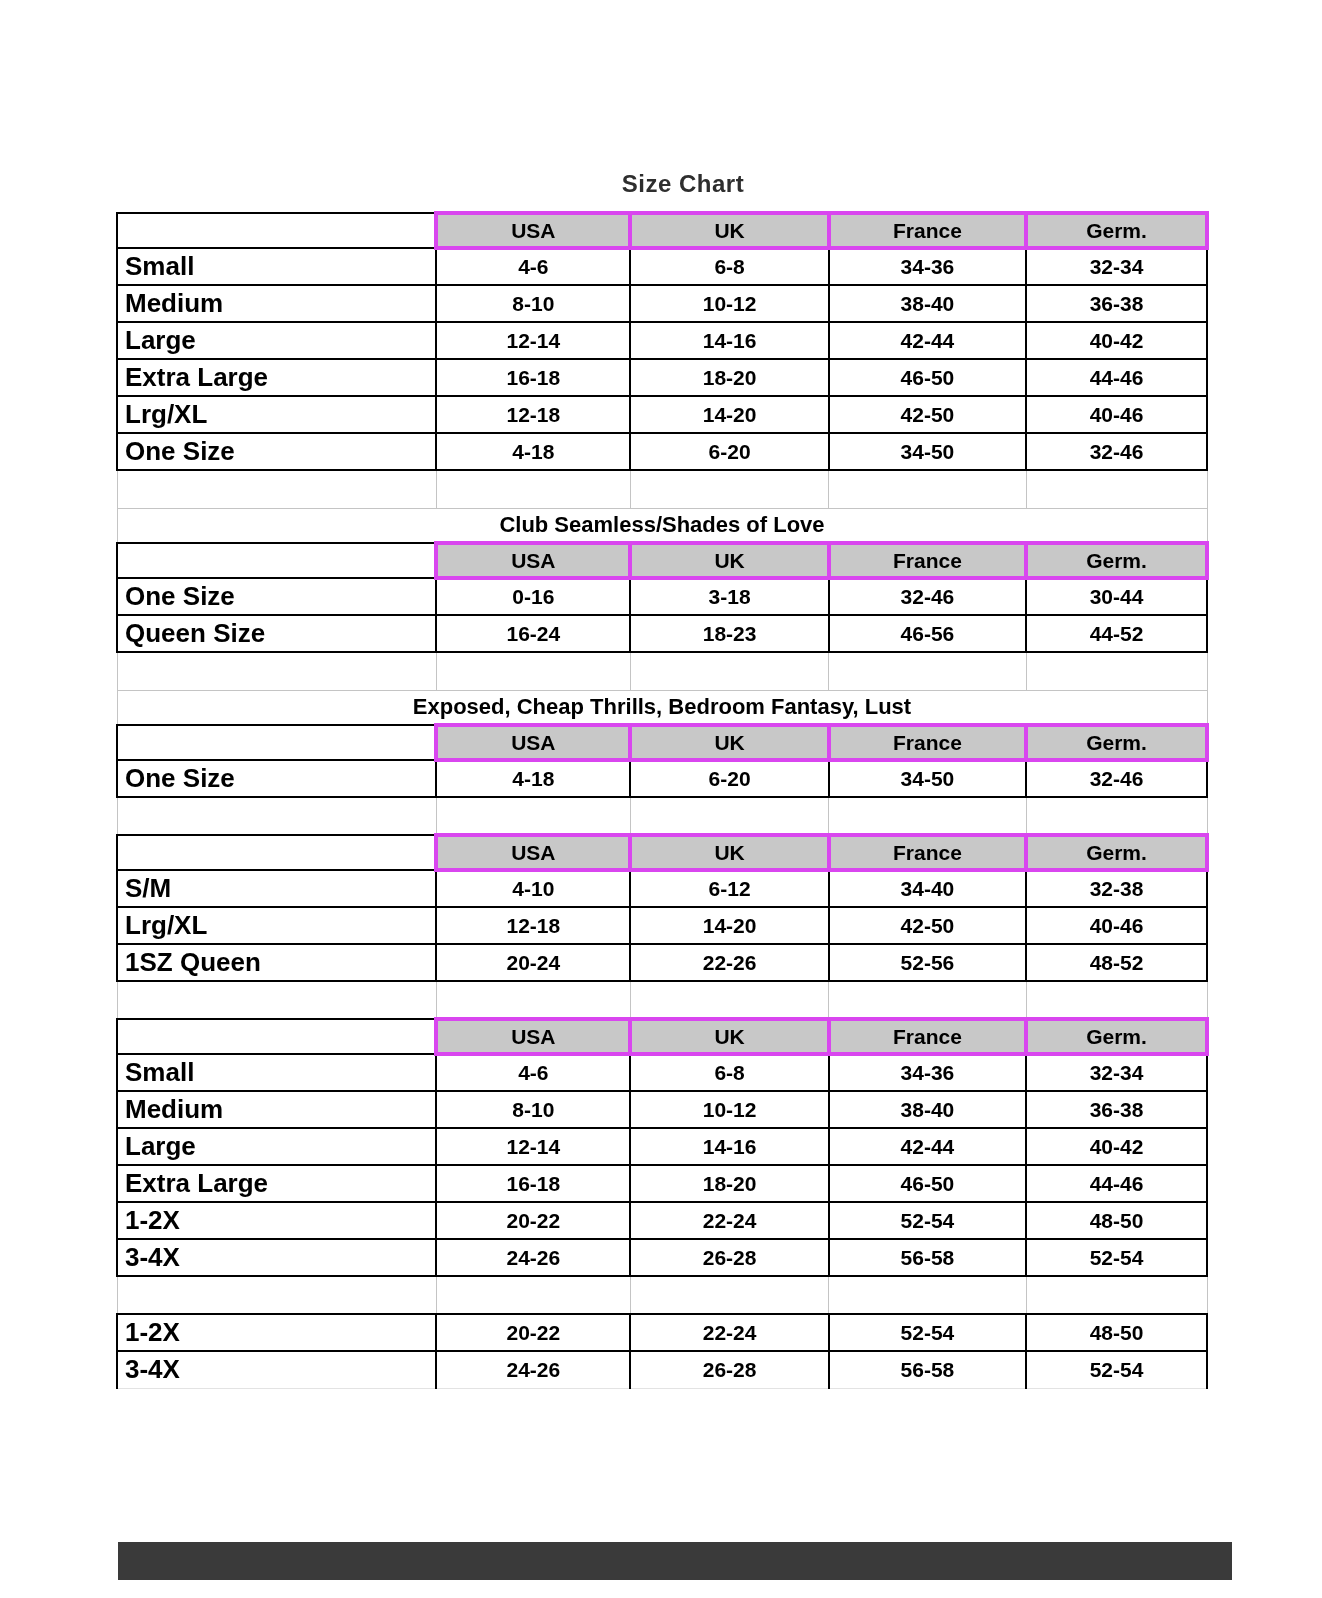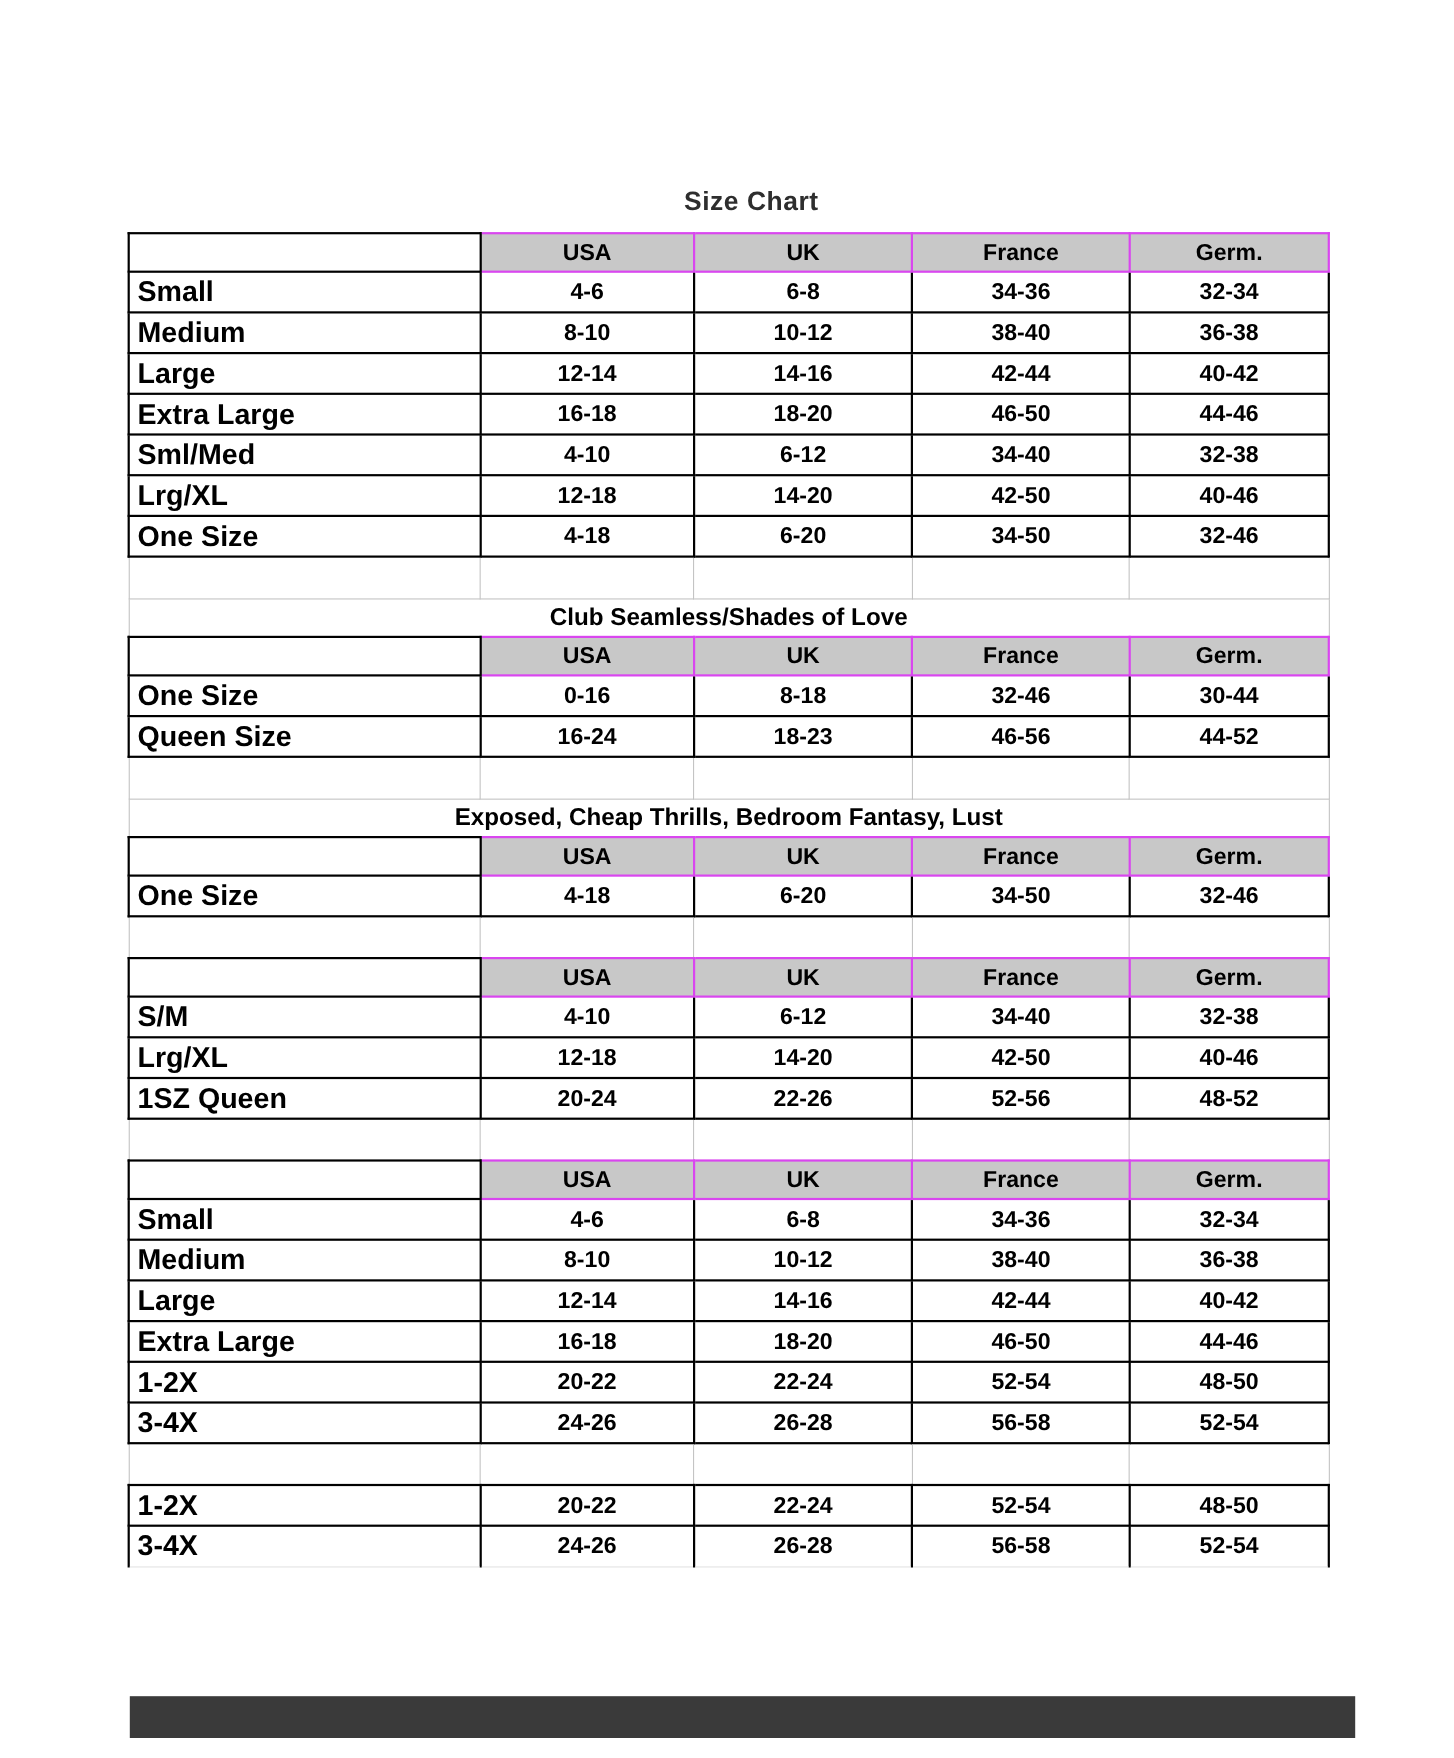--- a/index.html
+++ b/index.html
@@ -79,21 +79,21 @@
   }
   td, th { vertical-align: middle; padding: 0; }
 
   tr.header-row  { height: 35px; }
   tr.data-row    { height: 37px; }
   tr.title-row   { height: 35px; }
   tr.spacer-row  { height: 38px; }
 
   .col-head {
     background: #c8c8c8;
-    border: 2px solid #d946ef;
+    border: 4px solid #d946ef;
     font-size: 21px;
     font-weight: 700;
     text-align: center;
     margin-left: 47px;
   }
   .blank-head {
     background: #ffffff;
     border: 2px solid #000;
   }
   .label-cell {
@@ -177,27 +177,20 @@
           <td class="data-cell">40-42</td>
         </tr>
         <tr class="data-row">
           <td class="label-cell">Extra Large</td>
           <td class="data-cell">16-18</td>
           <td class="data-cell">18-20</td>
           <td class="data-cell">46-50</td>
           <td class="data-cell">44-46</td>
         </tr>
         <tr class="data-row">
-          <td class="label-cell">Sml/Med</td>
-          <td class="data-cell">4-10</td>
-          <td class="data-cell">6-12</td>
-          <td class="data-cell">34-40</td>
-          <td class="data-cell">32-38</td>
-        </tr>
-        <tr class="data-row">
           <td class="label-cell">Lrg/XL</td>
           <td class="data-cell">12-18</td>
           <td class="data-cell">14-20</td>
           <td class="data-cell">42-50</td>
           <td class="data-cell">40-46</td>
         </tr>
         <tr class="data-row">
           <td class="label-cell">One Size</td>
           <td class="data-cell">4-18</td>
           <td class="data-cell">6-20</td>
@@ -217,21 +210,21 @@
         <tr class="header-row">
           <td class="blank-head"></td>
           <th class="col-head" style="background: rgb(200, 200, 200);">USA</th>
           <th class="col-head" style="background: rgb(200, 200, 200);">UK</th>
           <th class="col-head" style="background: rgb(200, 200, 200);">France</th>
           <th class="col-head" style="background: rgb(200, 200, 200);">Germ.</th>
         </tr>
         <tr class="data-row">
           <td class="label-cell">One Size</td>
           <td class="data-cell">0-16</td>
-          <td class="data-cell">8-18</td>
+          <td class="data-cell">3-18</td>
           <td class="data-cell">32-46</td>
           <td class="data-cell">30-44</td>
         </tr>
         <tr class="data-row">
           <td class="label-cell">Queen Size</td>
           <td class="data-cell">16-24</td>
           <td class="data-cell">18-23</td>
           <td class="data-cell">46-56</td>
           <td class="data-cell">44-52</td>
         </tr>

